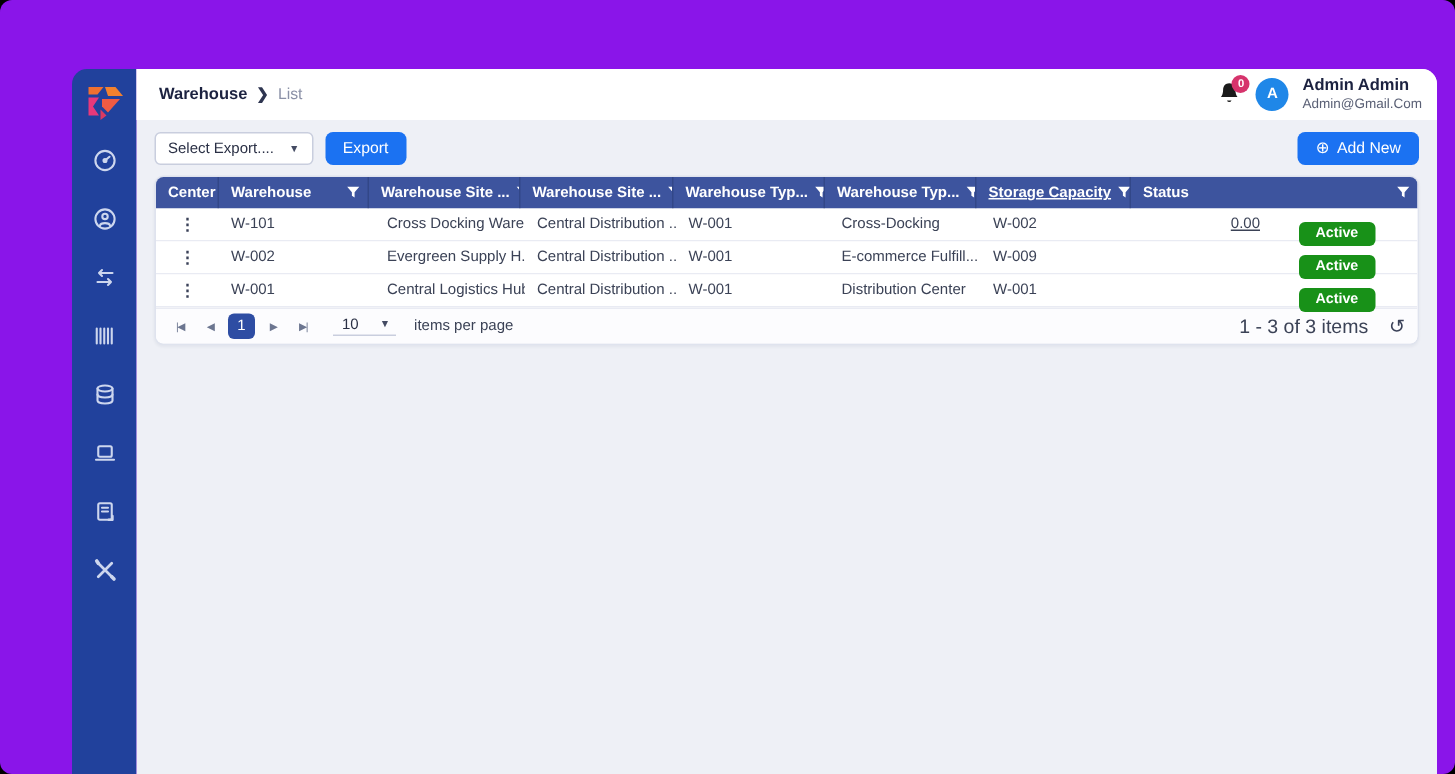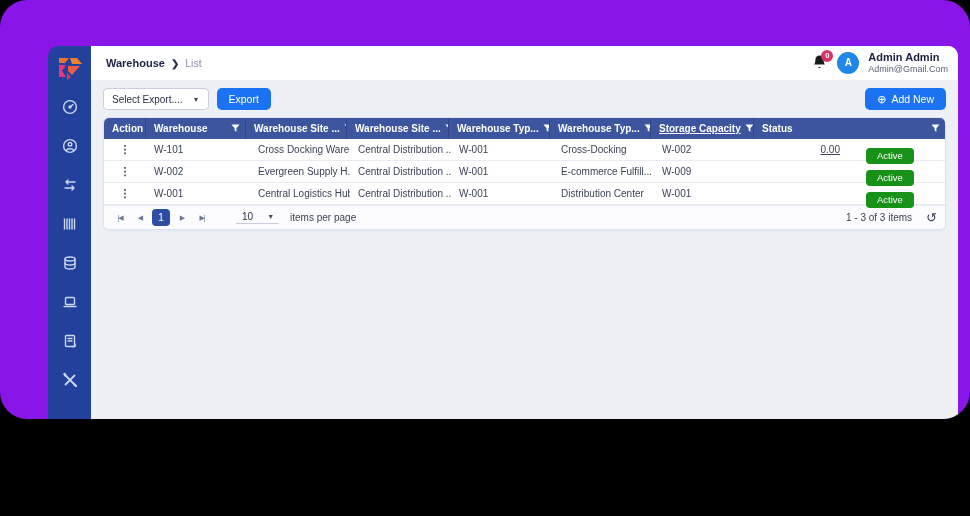--- a/index.html
+++ b/index.html
@@ -1,19 +1,19 @@
 <!DOCTYPE html>
 <html><head>
 <meta charset="utf-8">
 <style>
   * { box-sizing: border-box; margin: 0; padding: 0; }
   html,body { width: 970px; height: 516px; background:#000; overflow:hidden;
     font-family:"Liberation Sans", sans-serif; }
-  .frame { position:relative; width:970px; height:419px; background:#8a15e9;
-    border-radius:27px; overflow:hidden; }
+  .frame { position:relative; width:970px; height:516px; background:#8a15e9;
+    border-radius:8px; overflow:hidden; }
   .app { position:absolute; left:48px; top:46px; right:12px; bottom:0;
     display:flex; border-radius:10px 10px 0 0; overflow:hidden; }
 
   
   .sidebar { width:43px; background:#21419c; display:flex; flex-direction:column;
     align-items:center; flex-shrink:0; }
   .logo { width:30px; height:28px; margin:9px 0 14px 0; }
   .nav-icons { display:flex; flex-direction:column; align-items:center; gap:19px; }
   .nav-item { width:26px; height:20px; display:flex; align-items:center; justify-content:center;
     cursor:pointer; }
@@ -66,37 +66,37 @@
   .th:last-child { border-right:none; }
   .funnel { width:9px; height:9px; flex-shrink:0; margin-left:4px; cursor:pointer; }
   .funnel path { fill:#fff; }
   .trow { display:flex; height:22px; align-items:center; border-bottom:1px solid #e9ebf3;
     background:#fff; }
   .td { font-size:10px; color:#3b4256; padding:0 8px; white-space:nowrap; overflow:hidden; }
   .td-action { text-align:center; color:#3a4158; font-size:11px; font-weight:bold;
     cursor:pointer; letter-spacing:0; }
   .td-num { text-align:right; padding-right:18px; }
   .badge { display:inline-block; background:#189118; color:#fff; font-size:9.5px;
-    font-weight:normal; padding:2.5px 11px; border-radius:4px;margin-top:12px; }
+    font-weight:bold; padding:2.5px 11px; border-radius:4px;margin-top:12px; }
 
   
   .c0{width:42px;} .c1{width:104px;} .c2{width:100px;} .c3{width:101px;} .c4{width:102px;}
   .c5{width:101px;} .c6{width:101px;} .c7{width:103px;text-decoration:underline;} .c8{flex:1;}
 
   
   .pager { display:flex; align-items:center; height:24px; background:#fcfcfe;
     border-top:1px solid #e9ebf3; padding:0 8px; gap:4px; }
   .pg-btn { width:16px; height:16px; display:flex; align-items:center; justify-content:center;
     color:#6c7690; font-size:7px; cursor:pointer; border-radius:3px; letter-spacing:-1px; }
   .pg-current { width:18px; height:17px; background:#2e4da3; color:#fff; border-radius:4px;
     font-size:10px; display:flex; align-items:center; justify-content:center; cursor:pointer; }
   .pg-size { display:flex; align-items:center; gap:14px; border-bottom:1px solid #c9cede;
-    padding:0 4px 1px 6px; margin-left:22px; font-size:10px; color:#2a3045; cursor:pointer;text-align:right; }
+    padding:0 4px 1px 6px; margin-left:8px; font-size:10px; color:#2a3045; cursor:pointer;text-align:right; }
   .pg-label { font-size:10px; color:#3b4256; margin-left:8px; }
-  .pg-info { margin-left:auto; font-size:10px; color:#3b4256; }
+  .pg-info { margin-left:auto; font-size:13px; color:#3b4256; }
   .refresh { font-size:13px; color:#3a4158; margin-left:10px; cursor:pointer;
     transform:scaleX(-1); display:inline-block; }
 </style>
 </head>
 <body>
 
 <div class="frame">
   <div class="app">
 
     <div class="sidebar">
@@ -196,21 +196,21 @@
           <button class="btn btn-export">Export</button>
           <button class="btn btn-add">
             <span class="plus-circle">⊕</span>
             <span>Add New</span>
           </button>
         </div>
 
         <div class="table-card">
           <div class="thead" id="thead">
               <div class="th c0">
-                <span>Action</span>
+                <span>Center</span>
               </div>
               <div class="th c2">
                 <span>Warehouse</span>
                 <svg class="funnel" viewBox="0 0 10 10">
                   <path d="M0.5 0.5 h9 L6 4.6 V8.6 L4 7.2 V4.6 Z"></path>
                 </svg>
               </div>
               <div class="th c3">
                 <span>Warehouse Site ...</span>
                 <svg class="funnel" viewBox="0 0 10 10">

